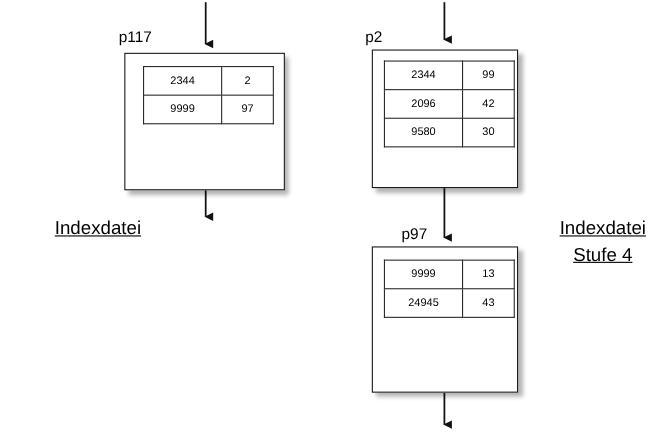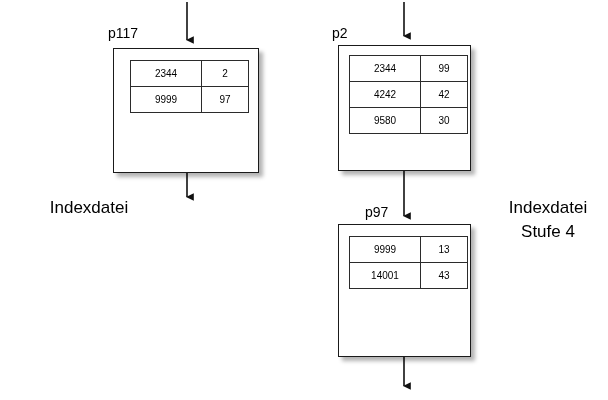--- a/index.html
+++ b/index.html
@@ -63,20 +63,21 @@
   .rec-table td.ptr  { width: 46px; }
 
   
   .caption {
     position: absolute;
     font-size: 17px;
     line-height: 24px;
     text-align: center;
     white-space: nowrap;
     color: #000000;
+    text-decoration: underline;
   }
 
   
   #arrows {
     position: absolute;
     left: 0; top: 0;
     width: 608px; height: 400px;
     pointer-events: none;
   }
 </style>
@@ -134,42 +135,42 @@
 
   <div class="node-box" style="left:338px; top:45px; width:133px; height:126px;"></div>
 
   <table class="rec-table" style="left:349px; top:55px;">
     <tbody>
         <tr>
       <td class="key">2344</td>
       <td class="ptr">99</td>
     </tr>
     <tr>
-      <td class="key">4242</td>
+      <td class="key">2096</td>
       <td class="ptr">42</td>
     </tr>
     <tr>
       <td class="key">9580</td>
       <td class="ptr">30</td>
     </tr>
   </tbody>
     </table>
 
   <div class="node-label" style="left:329px; top:205px;padding-left:36px;">p97</div>
 
   <div class="node-box" style="left:338px; top:224px; width:133px; height:133px;"></div>
 
   <table class="rec-table" style="left:349px; top:236px;">
     <tbody>
         <tr>
       <td class="key">9999</td>
       <td class="ptr">13</td>
     </tr>
     <tr>
-      <td class="key">14001</td>
+      <td class="key">24945</td>
       <td class="ptr">43</td>
     </tr>
   </tbody>
     </table>
 
   <div class="caption" style="left:14px; top:196px; width:150px;">
     <div>Indexdatei</div>
   </div>
 
   <div class="caption" style="left:489px; top:196px; width:118px;">

